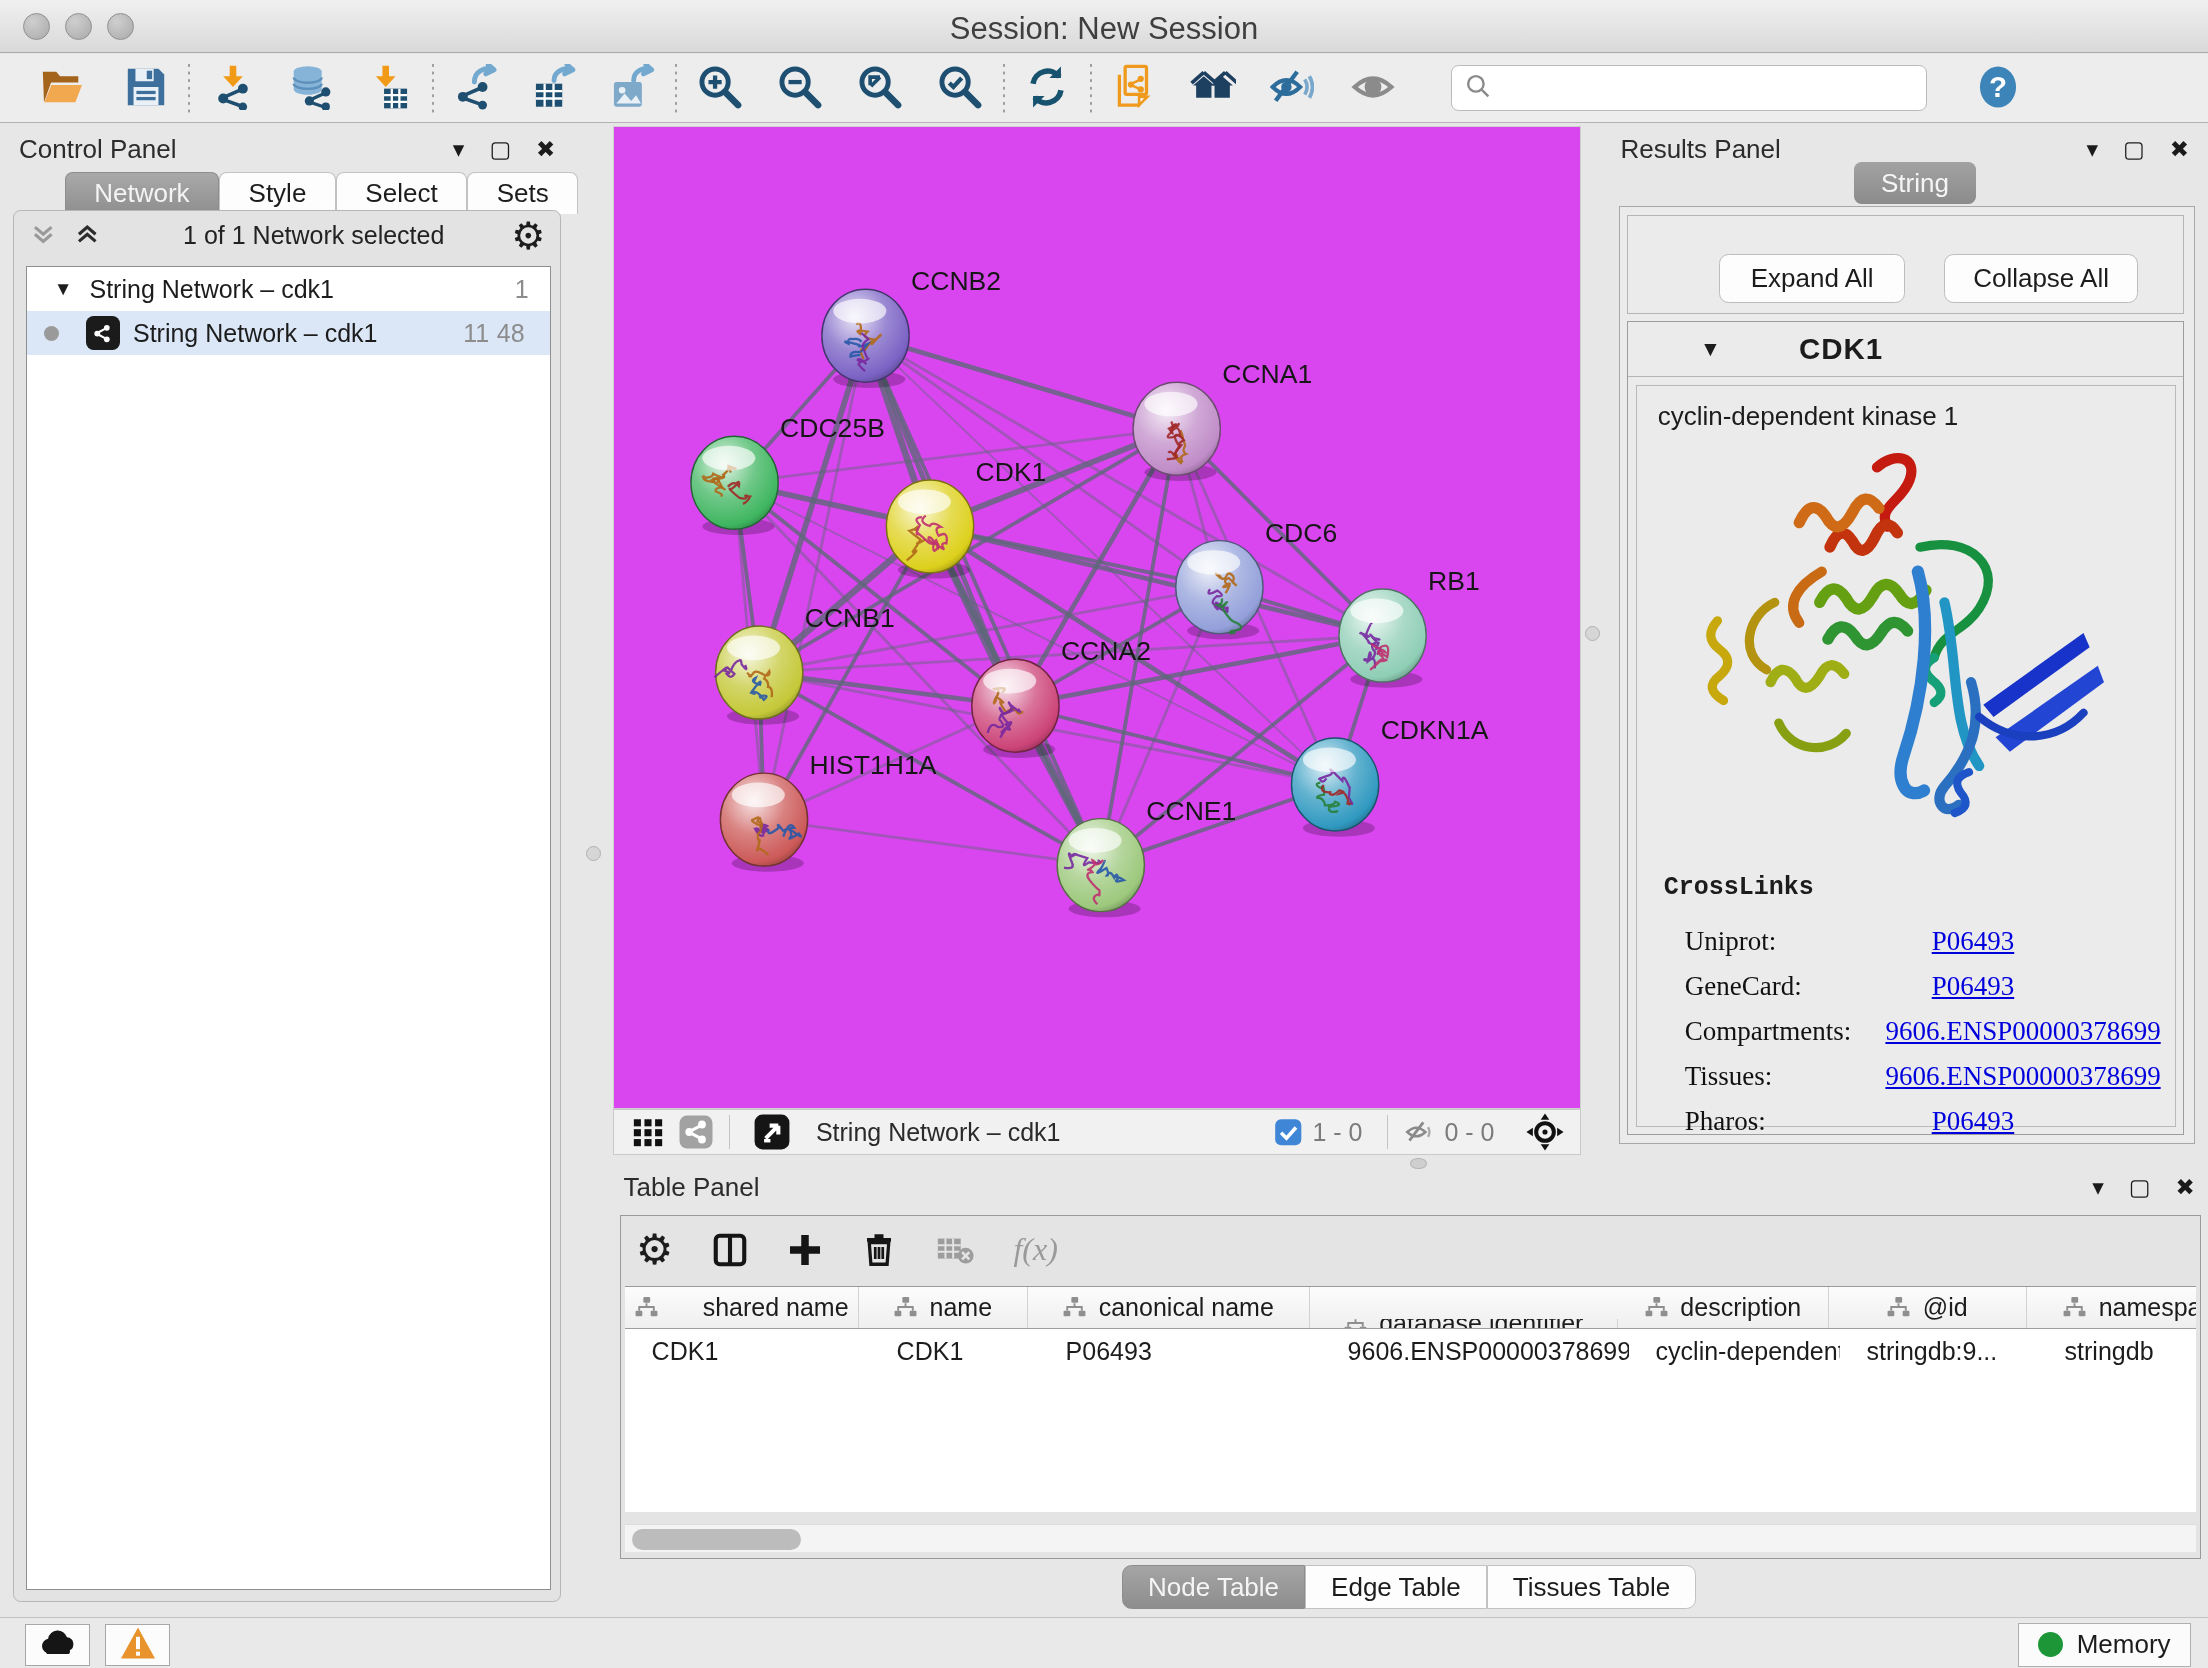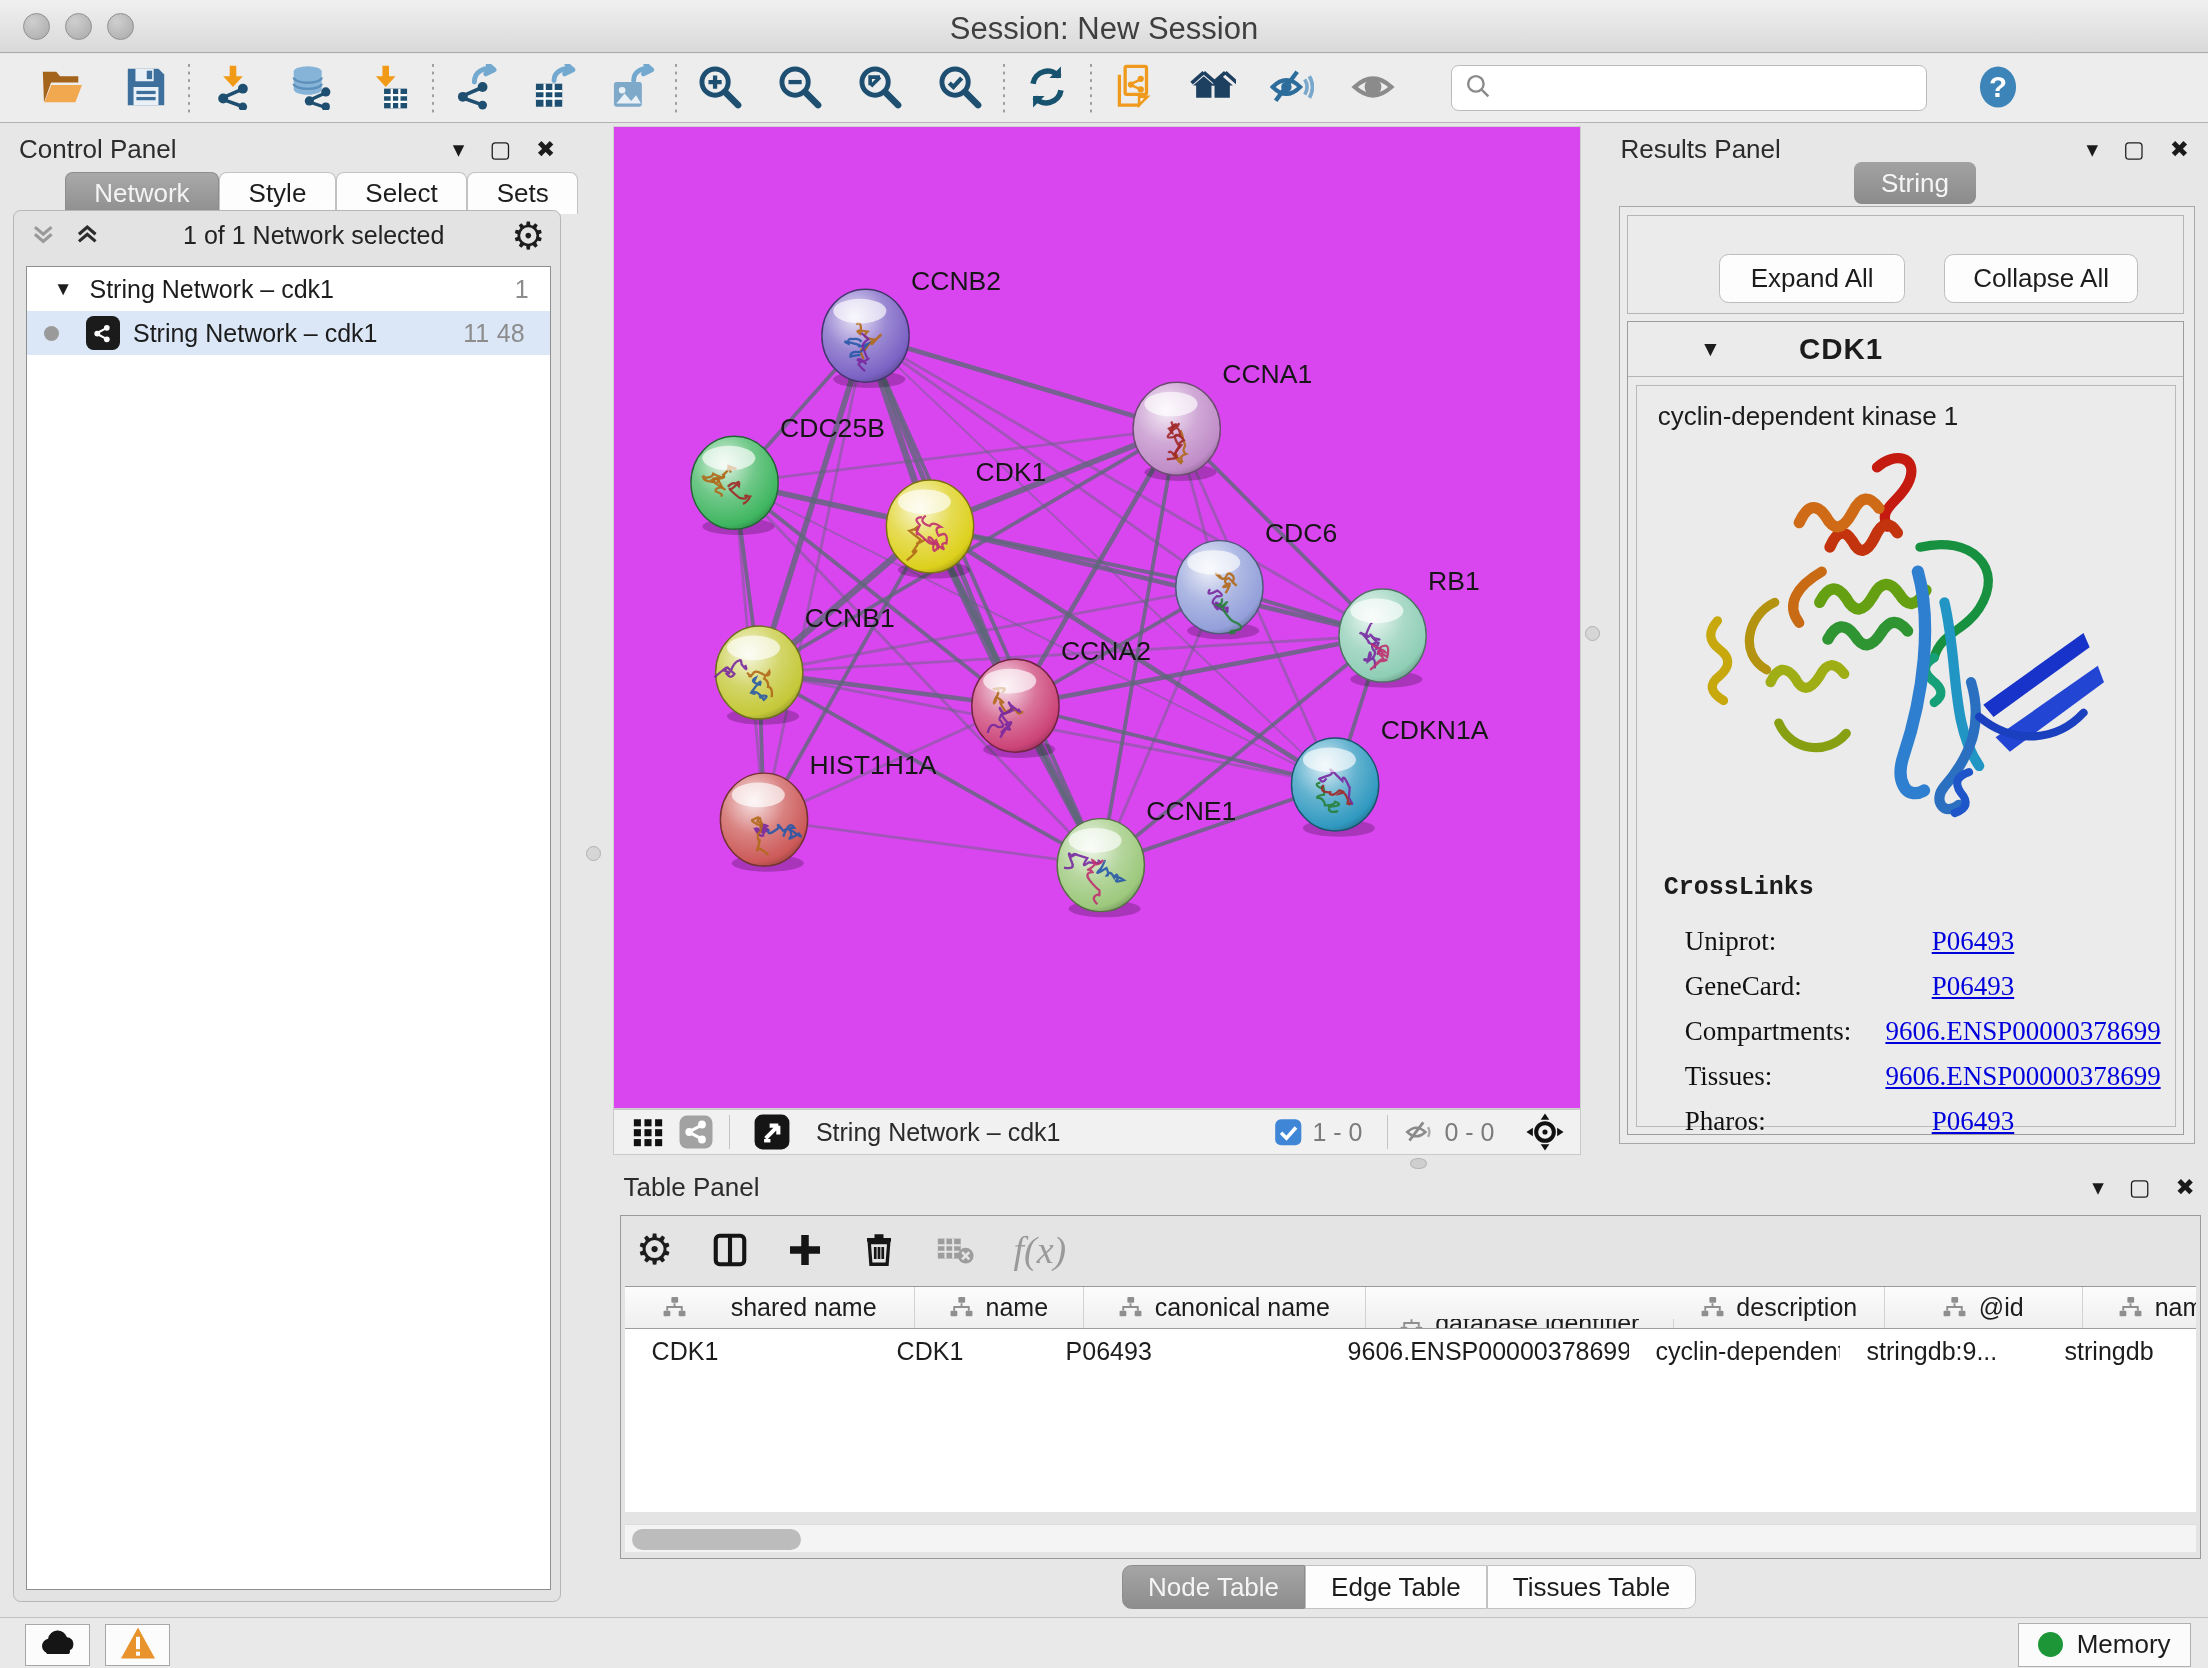--- a/index.html
+++ b/index.html
@@ -102,21 +102,21 @@
   .xl-label { width:219px; color:#111; }
   .xl-link { color:#0000dd; text-decoration:underline; }
 
   
   .table-panel { position:absolute; left:616px; top:1166px; width:1592px; height:447px; }
   .tp-head { display:flex; justify-content:space-between; align-items:center; padding:5.7px 13.3px 0 7.6px; }
   .tp-body { position:absolute; left:3.8px; top:49px; width:1581px; height:344px;
     border:1px solid #9a9a9a; background:#e4e4e4; }
   .tp-toolbar { height:67px; display:flex; align-items:center; padding-left:15px; gap:38px; }
   .tp-ic { display:flex; align-items:center; justify-content:center; }
-  .fx { font-family:"Liberation Serif", serif; font-style:italic; font-size:38px; color:#9a9a9a; }
+  .fx { font-family:"Liberation Serif", serif; font-style:italic; font-size:32px; color:#9a9a9a; }
   .tbl { position:absolute; left:3.8px; top:70px; width:1571px; height:226px; background:#fff;
     border-top:1px solid #9a9a9a; overflow:hidden; }
   .tbl-header { display:flex; height:42px; background:linear-gradient(#fcfcfc,#efefef);
     border-bottom:1.9px solid #9e9e9e; }
   .th { display:flex; align-items:center; justify-content:center; gap:11.4px; font-size:25px;
     border-right:1px solid #d2d2d2; flex:0 0 auto; overflow:hidden; white-space:nowrap; }
   .th svg { width:25px; height:25px; flex:0 0 auto; }
   .tbl-row { display:flex; height:44px; }
   .td { font-size:25px; display:flex; align-items:center; padding-left:27px;
     flex:0 0 auto; overflow:hidden; white-space:nowrap; }
@@ -764,21 +764,21 @@
             <rect x="2" y="4" width="16" height="14" fill="#9d9d9d"></rect>
             <path d="M2 8.6h16M2 13.2h16M7.3 4v14M12.7 4v14" stroke="#e4e4e4" stroke-width="1.4"></path>
             <circle cx="21.5" cy="16" r="5.5" fill="#9d9d9d"></circle>
             <path d="M19 13.5l5 5M24 13.5l-5 5" stroke="#e4e4e4" stroke-width="1.8"></path>
           </svg>
         </span>
       <span class="fx">f(x)</span>
     </div>
     <div class="tbl">
       <div class="tbl-header" id="tbl-header">
-          <div class="th" style="width: 290px; gap: 44px;">
+          <div class="th" style="width: 234px; gap: 44px;">
             <svg viewBox="0 0 24 24">
               <g fill="#8f8f8f">
                 <rect x="9" y="2" width="6.5" height="5.5" rx="1"></rect>
                 <rect x="1.5" y="15" width="6.5" height="5.5" rx="1"></rect>
                 <rect x="16" y="15" width="6.5" height="5.5" rx="1"></rect>
               </g>
               <path d="M12 8v3.5M5 15v-3.5h14V15" stroke="#8f8f8f" stroke-width="1.8" fill="none"></path>
             </svg>
             <span>shared name</span>
           </div>

